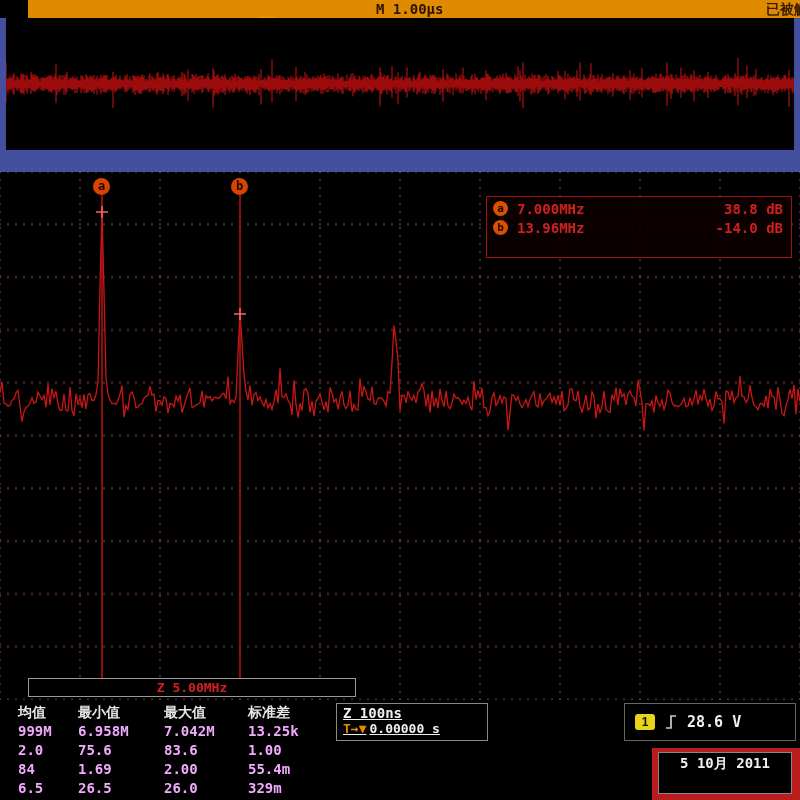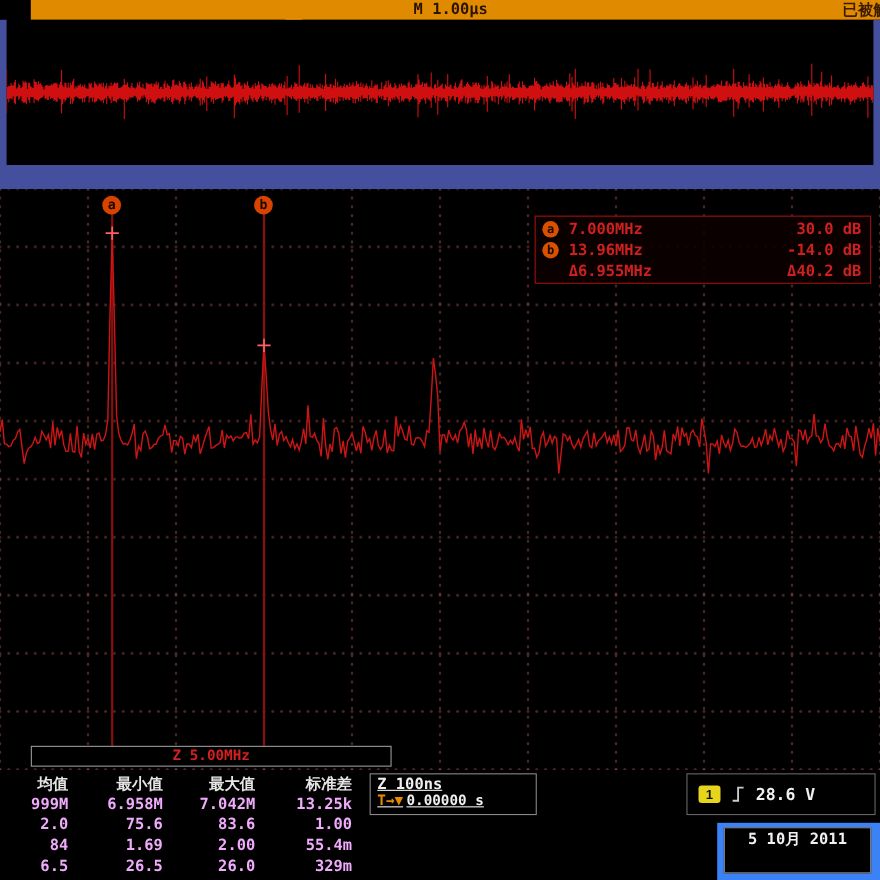--- a/index.html
+++ b/index.html
@@ -41,39 +41,39 @@
     color:#1c0800;font:bold 11px "DejaVu Sans Mono",monospace;text-align:center;line-height:15px;}
   .ro-val{text-align:right;padding-right:2px;}
 
   .zoombox{position:absolute;left:28px;top:506px;width:328px;height:19px;background:#000;
     border:1px solid #999;box-sizing:border-box;text-align:center;
     font:bold 13px "DejaVu Sans Mono",monospace;color:#d42020;line-height:17px;}
 
   
   .bottom{position:absolute;left:0;top:700px;width:800px;height:100px;background:#000;}
 
-  .stats{position:absolute;left:2px;top:4px;display:grid;
-    grid-template-columns:60px 86px 84px 88px;grid-auto-rows:19px;text-align:right;}
+  .stats{position:absolute;left:18px;top:4px;display:grid;
+    grid-template-columns:60px 86px 84px 88px;grid-auto-rows:19px;}
   .stats .h{color:#e6e6e6;font:bold 14px "Liberation Sans",sans-serif;}
   .stats .v{color:#f0abfc;font:bold 14px "DejaVu Sans Mono",monospace;}
 
   .box{position:absolute;background:#000;border:1px solid #888;box-sizing:border-box;color:#eee;}
   .timebox{left:336px;top:3px;width:152px;height:38px;padding:1px 6px;text-decoration:underline;}
   .timebox .l1{font:bold 14px "DejaVu Sans Mono",monospace;color:#f0f0f0;}
   .timebox .l2{font:bold 13px "DejaVu Sans Mono",monospace;color:#f0f0f0;}
   .timebox .oi{color:#e88a00;margin-right:3px;}
   .acqbox{left:498px;top:3px;width:118px;height:38px;padding:1px 6px;
     font:bold 13px "Liberation Sans",sans-serif;line-height:17px;color:#f0f0f0;}
   .trigbox{left:624px;top:3px;width:172px;height:38px;display:flex;align-items:center;
     gap:9px;padding:0 10px;border:1px solid #666;}
   .chbadge{display:inline-block;width:20px;height:16px;border-radius:3px;background:#e6d51a;
     color:#111;font:bold 12px "Liberation Sans",sans-serif;text-align:center;line-height:16px;}
   .triglevel{font:bold 15px "DejaVu Sans Mono",monospace;color:#f0f0f0;}
 
-  .datepanel{position:absolute;left:652px;top:48px;width:148px;height:52px;background:#3b82f6;}
+  .datepanel{position:absolute;left:652px;top:48px;width:148px;height:52px;background:#b91c1c;}
   .datebox{position:absolute;left:6px;top:4px;width:134px;height:42px;background:#000;
     border:1px solid #888;box-sizing:border-box;text-align:center;
     font:bold 14px "DejaVu Sans Mono",monospace;color:#f0f0f0;line-height:20px;}
 </style>
 </head>
 <body>
 
 <div class="screen">
 
   <div class="topbar">
@@ -97,31 +97,26 @@
       <path d="M234 142 H246 M240 136 V148" stroke="#ff6060" stroke-width="1.6" fill="none"></path>
     </svg>
 
     <div class="cursor-label a">a</div>
     <div class="cursor-label b">b</div>
 
     <div class="readout">
       <div class="ro-row">
         <span class="badge">a</span>
         <span class="ro-freq">7.000MHz</span>
-        <span class="ro-val">30.0 dB</span>
+        <span class="ro-val">38.8 dB</span>
       </div>
       <div class="ro-row">
         <span class="badge">b</span>
         <span class="ro-freq">13.96MHz</span>
         <span class="ro-val">-14.0 dB</span>
-      </div>
-      <div class="ro-row">
-        <span></span>
-        <span class="ro-freq">Δ6.955MHz</span>
-        <span class="ro-val">Δ40.2 dB</span>
       </div>
     </div>
 
     <div class="zoombox">
       <span>Z 5.00MHz</span>
     </div>
   </div>
 
   <div class="bottom">
 

